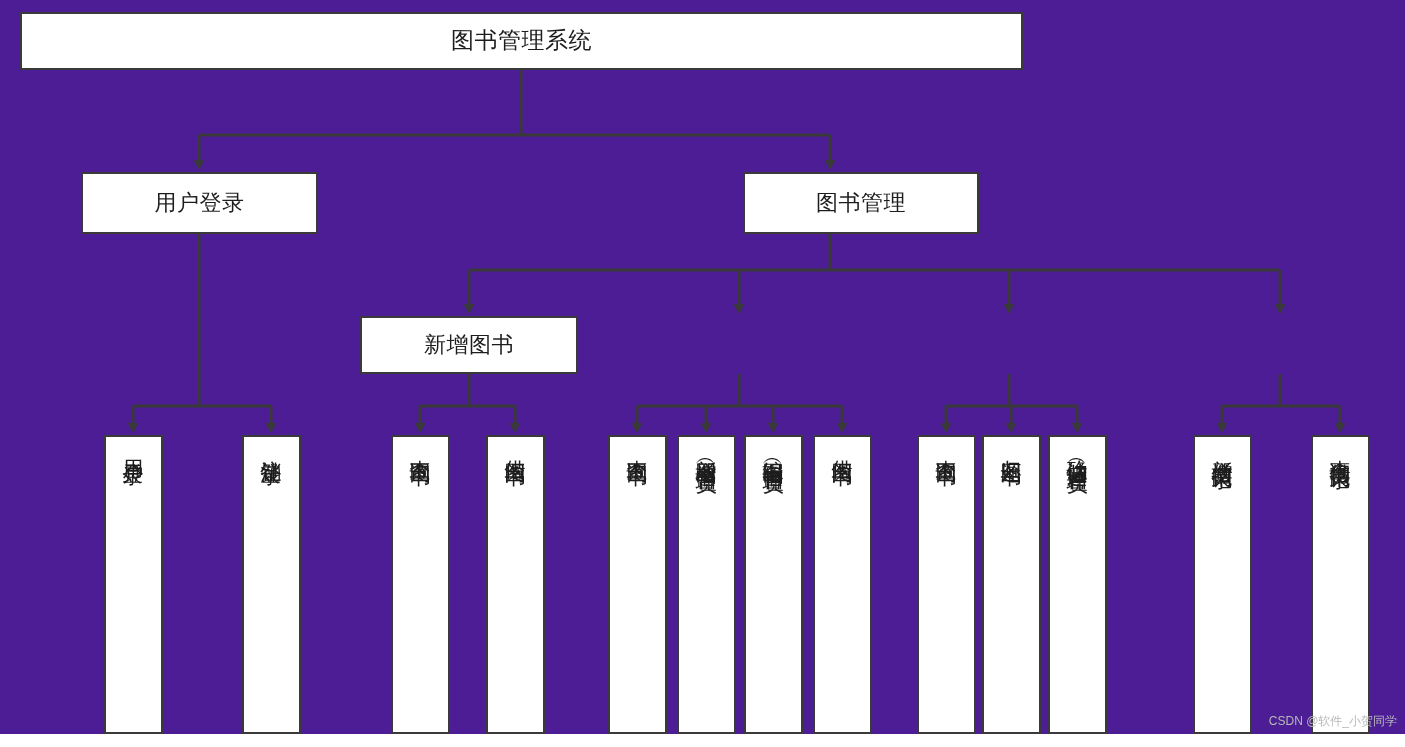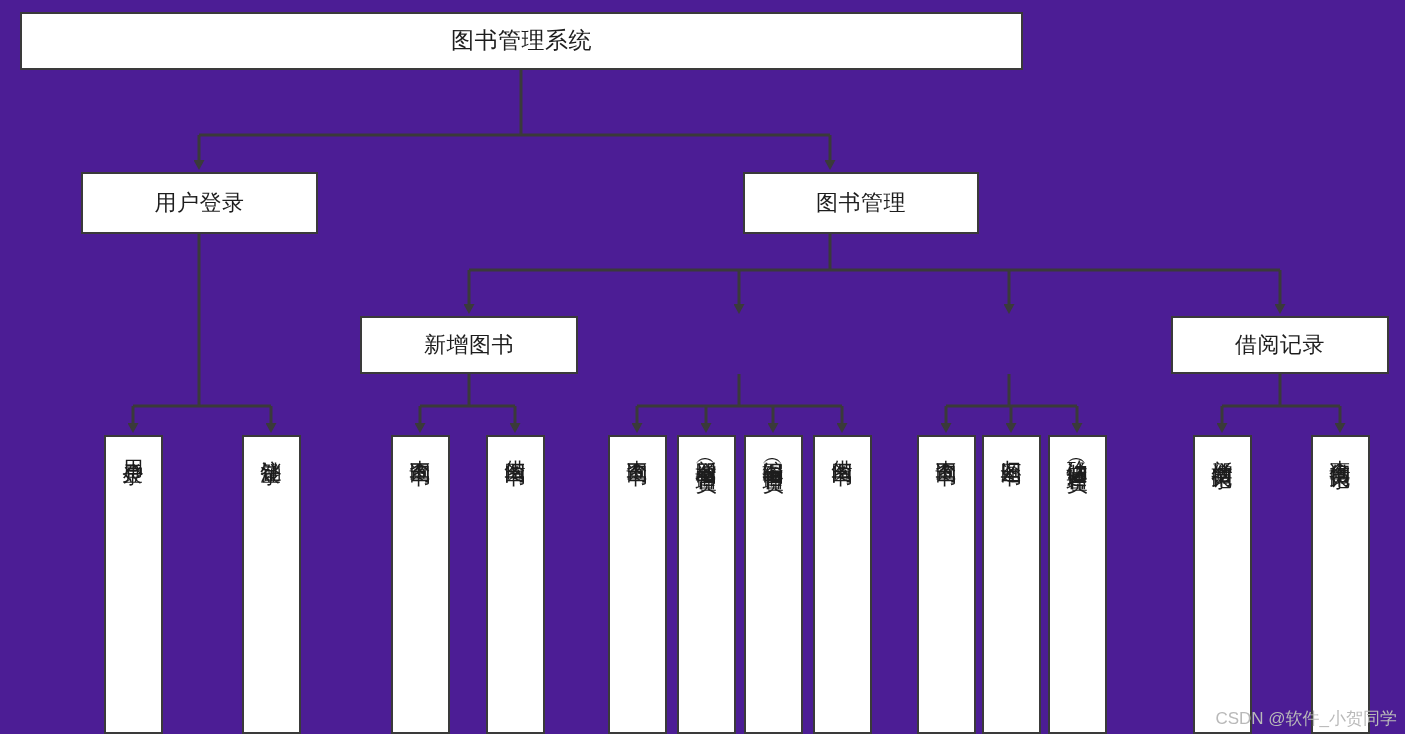--- a/index.html
+++ b/index.html
@@ -56,21 +56,21 @@
     text-orientation: upright;
     font-size: 21px;
     letter-spacing: 2px;
     line-height: 1.0;
     white-space: nowrap;
   }
   .watermark {
     position: absolute;
     right: 8px;
     bottom: 4px;
-    font-size: 17px;
+    font-size: 12px;
     color: #b9b9b9;
     font-family: "Liberation Sans", "DejaVu Sans", sans-serif;
     white-space: nowrap;
     pointer-events: none;
   }
 </style>
 </head>
 <body>
 
 <div id="canvas">
@@ -132,23 +132,20 @@
   <div class="node horiz" style="left:81px; top:172px; width:237px; height:62px;">
     <span class="node-label">用户登录</span>
   </div>
   <div class="node horiz" style="left:743px; top:172px; width:236px; height:62px;">
     <span class="node-label">图书管理</span>
   </div>
 
   <div class="node horiz" style="left:360px; top:316px; width:218px; height:58px;">
     <span class="node-label">新增图书</span>
   </div>
-  <div class="node horiz" style="left:1171px; top:316px; width:218px; height:58px;">
-    <span class="node-label">借阅记录</span>
-  </div>
 
   <div class="node vert" style="left:104px; top:435px; width:59px; height:299px;">
     <span class="node-label">用户登录</span>
   </div>
   <div class="node vert" style="left:242px; top:435px; width:59px; height:299px;">
     <span class="node-label">注销登录</span>
   </div>
 
   <div class="node vert" style="left:391px; top:435px; width:59px; height:299px;">
     <span class="node-label">查询图书</span>

